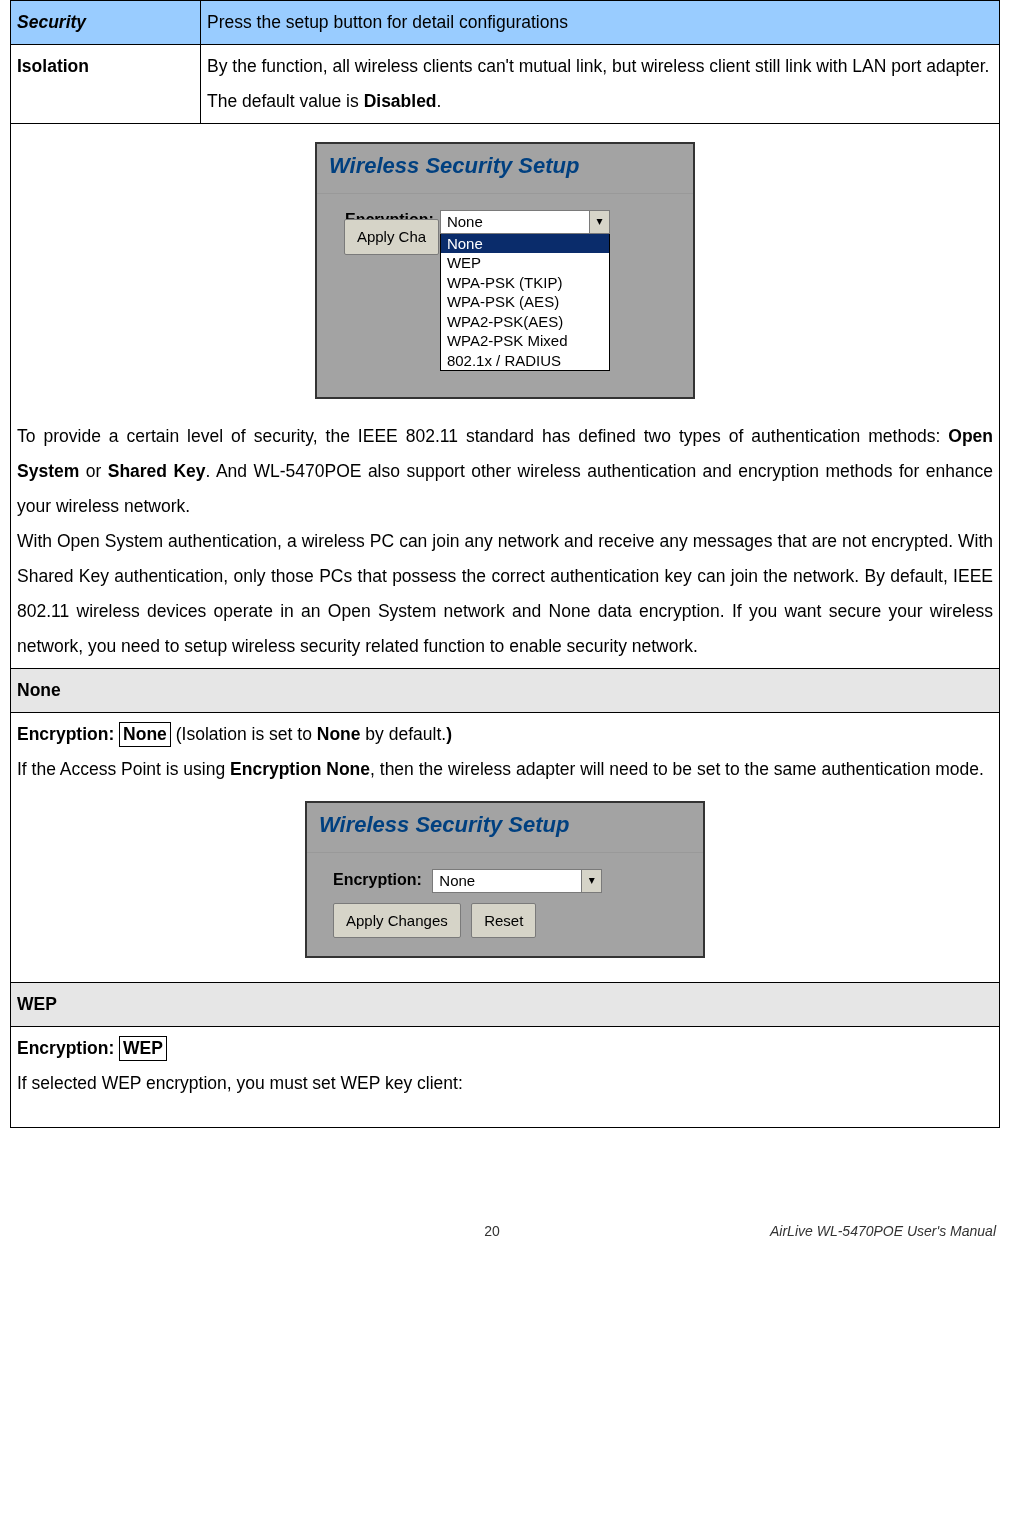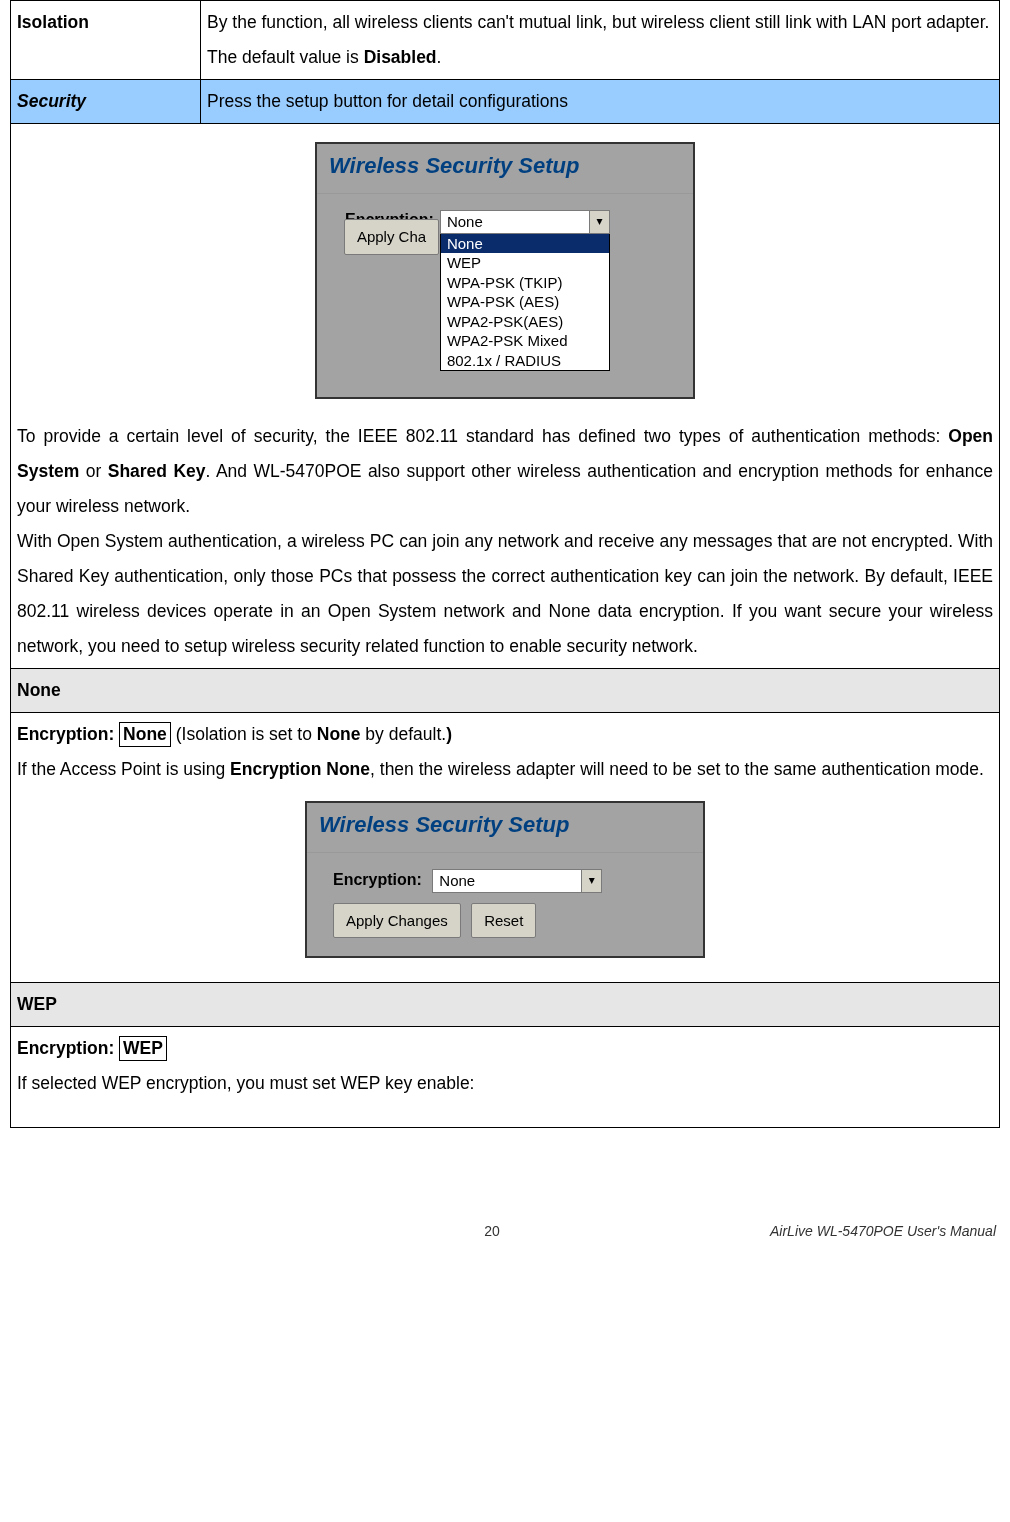--- a/index.html
+++ b/index.html
@@ -102,29 +102,29 @@
   .footer .man { font-style:italic;}
   .footer .man em{font-style:italic;text-align:center;}
 </style>
 </head>
 <body>
 <div class="page">
 
 <table class="main">
   <tbody>
         <tr>
+    <td class="section-blue">Security</td>
+    <td class="section-blue-desc" style="background:#99ccff;">Press the setup button for detail configurations</td>
+  </tr>
+  <tr>
     <td style="width:190px;"><b>Isolation</b></td>
     <td>
       <span>By the function, all wireless clients can't mutual link, but wireless client still link with LAN port adapter.</span><br>
       <span>The default value is </span><b>Disabled</b><span>.</span>
     </td>
-  </tr>
-  <tr>
-    <td class="section-blue">Security</td>
-    <td class="section-blue-desc" style="background:#99ccff;">Press the setup button for detail configurations</td>
   </tr>
   <tr>
     <td colspan="2" class="fullrow">
       <div class="img-box wss1">
         <div class="wss-title">Wireless Security Setup</div>
         <div class="wss-body">
           <table style="border:none;border-collapse:collapse;">
                   <tbody>
                     <tr>
             <td style="border:none;padding:0 6px 0 16px;" class="label-cell">Encryption:</td>
@@ -197,21 +197,21 @@
     </td>
   </tr>
   <tr>
     <td colspan="2" class="section-grey">WEP</td>
   </tr>
   <tr>
     <td colspan="2">
       <div>
         <b>Encryption: </b><b><span class="boxed">WEP</span></b>
       </div>
-      <div>If selected WEP encryption, you must set WEP key enable:</div>
+      <div>If selected WEP encryption, you must set WEP key client:</div>
       <div style="height:22px;"></div>
     </td>
   </tr>
 </tbody>
     </table>
 
 <div class="footer">
   <span style="width:200px;"></span>
   <span class="pn">20</span>
   <span class="man"><span>AirLive </span><em>WL-5470POE User's Manual</em></span>

